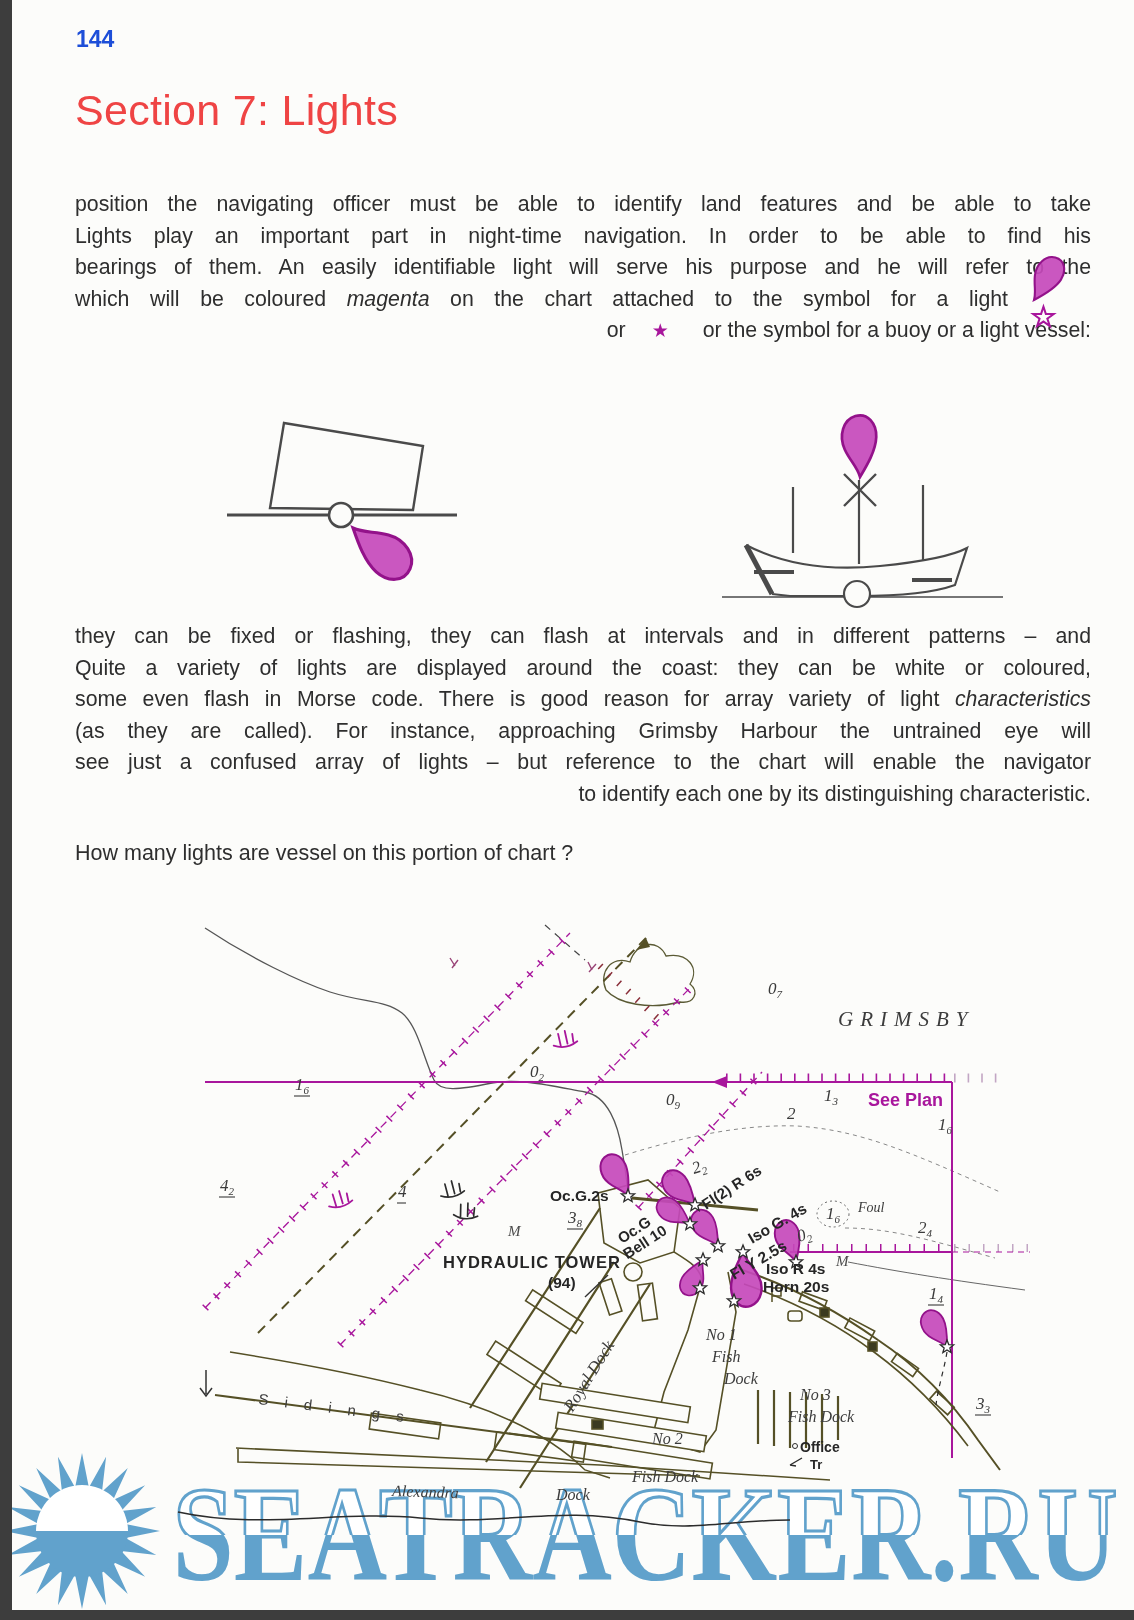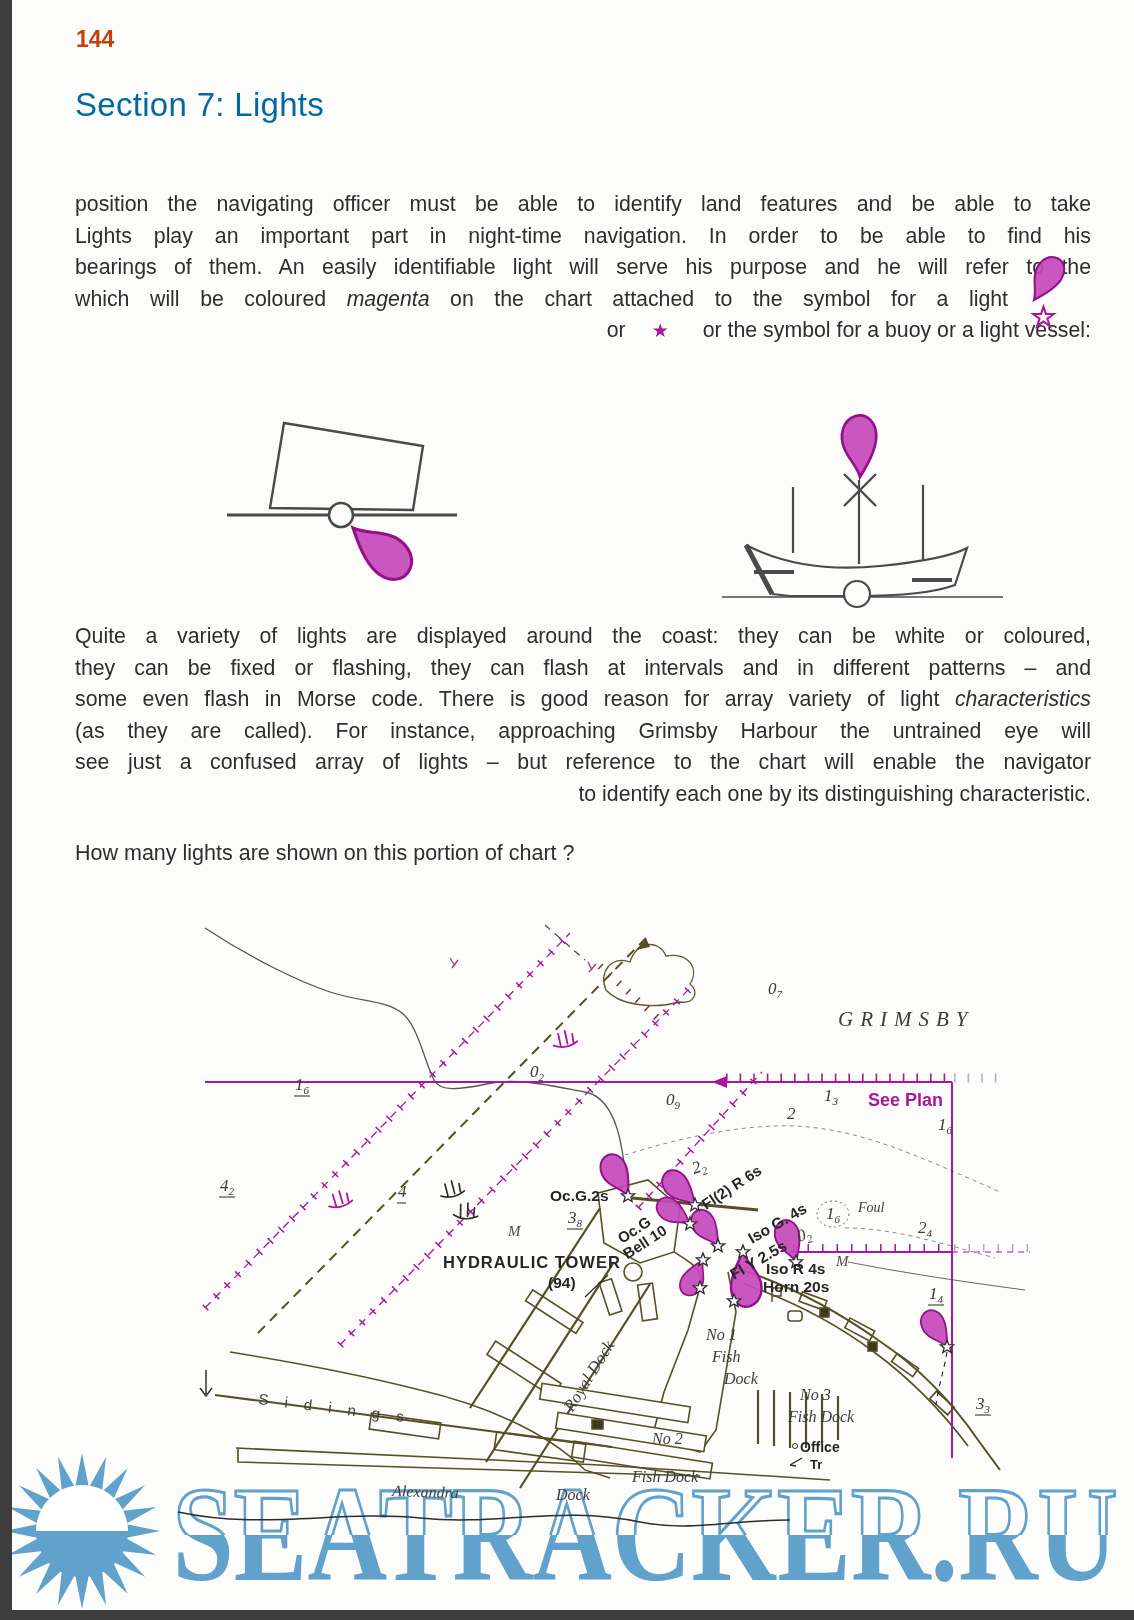--- a/index.html
+++ b/index.html
@@ -1,20 +1,20 @@
 <!DOCTYPE html>
 <html><head>
 <meta charset="utf-8">
 <style>
   html,body{margin:0;padding:0;background:#888;}
   #page{position:relative;width:1134px;height:1620px;background:#fcfcfa;overflow:hidden;
         font-family:"Liberation Sans",sans-serif;color:#2e2e2e;}
   .abs{position:absolute;}
-  #page-num{left:76px;top:26px;font-size:23px;font-weight:bold;color:#c2410c;}
-  #heading{left:75px;top:86px;font-size:33px;font-weight:400;color:#0369a1;letter-spacing:.3px;}
+  #page-num{left:76px;top:26px;font-size:23px;font-weight:bold;color:#1d4ed8;}
+  #heading{left:75px;top:86px;font-size:43px;font-weight:400;color:#ef4444;letter-spacing:.3px;}
   .para{left:75px;width:1016px;font-size:21.3px;line-height:31.5px;color:#2e2e2e;}
   #para1{top:189px;} #para2{top:621px;}
   .jl{text-align:justify;text-align-last:justify;white-space:nowrap;}
   .nl{text-align:right;text-align-last:auto;}
   .em{font-style:italic;}
   #question{left:75px;top:841px;font-size:21.5px;color:#2e2e2e;}
   .fstar{color:#a8169c;font-size:19px;margin:0 34px 0 26px;}
   #inline-openstar{left:1030px;top:302px;font-size:30px;color:#a8169c;-webkit-text-stroke:1.2px #a8169c;line-height:30px;}
   .flarefill{fill:#c649bb;stroke:#93128a;stroke-width:2px;fill-opacity:.92;}
   .ink{stroke:#4a4a4a;fill:none;}
@@ -62,29 +62,29 @@
     <path class="ink" stroke-width="2.2" d="M56 177 C 100 200 150 202 190 198 C 230 194 262 188 277 180 L265 217 C 240 226 200 228 168 228 L100 228 L82 226"></path>
     <path class="ink" stroke-width="5" d="M56 177 L82 226"></path>
     <path class="ink" stroke-width="4" d="M64 204 L104 204 M222 212 L262 212"></path>
     <path class="ink" stroke-width="2.2" d="M103 119 L103 185 M169 112 L169 196 M233 117 L233 192"></path>
     <path class="ink" stroke-width="2.4" d="M154 106 L186 138 M186 106 L154 138"></path>
     <circle cx="167" cy="226" r="13" fill="#fcfcfa" stroke="#4a4a4a" stroke-width="2.2"></circle>
     <path class="flarefill" transform="translate(170,109) rotate(2) scale(1.35)" d="M0 0 C -2 -7 -8 -12 -12 -20 C -17 -30 -14 -42 -5 -45 C 4 -48 11 -40 11 -30 C 11 -20 5 -9 0 0 Z"></path>
   </svg>
 
   <div class="abs para" id="para2">
+    <div class="jl">they can be fixed or flashing, they can flash at intervals and in different patterns – and</div>
     <div class="jl">Quite a variety of lights are displayed around the coast: they can be white or coloured,</div>
-    <div class="jl">they can be fixed or flashing, they can flash at intervals and in different patterns – and</div>
     <div class="jl"><span>some even flash in Morse code. There is good reason for array variety of light </span><span class="em">characteristics</span></div>
     <div class="jl">(as they are called). For instance, approaching Grimsby Harbour the untrained eye will</div>
     <div class="jl">see just a confused array of lights – but reference to the chart will enable the navigator</div>
     <div class="nl">to identify each one by its distinguishing characteristic.</div>
   </div>
 
-  <div class="abs" id="question">How many lights are shown on this portion of chart ?</div>
+  <div class="abs" id="question">How many lights are vessel on this portion of chart ?</div>
 
   <svg class="abs" style="left:0;top:905px" width="1134" height="715" viewBox="0 905 1134 715">
     <defs>
       <path id="flare" d="M0 0 C -2 -7 -8 -12 -12 -20 C -17 -30 -14 -42 -5 -45 C 4 -48 11 -40 11 -30 C 11 -20 5 -9 0 0 Z"></path>
       <polygon id="lightstar" points="0,-7 1.76,-2.43 6.66,-2.16 2.85,0.93 4.11,5.66 0,3 -4.11,5.66 -2.85,0.93 -6.66,-2.16 -1.76,-2.43" fill="#ffffff" stroke="#2c2c2c" stroke-width="1.3"></polygon>
       <g id="wreck" stroke-linecap="round" fill="none">
         <path d="M-12 4 Q0 10 12 3 M-6 -7 L-5 5 M1 -9 L2 4 M8 -5 L8 3"></path>
       </g>
       <clipPath id="wmTop">
           <rect x="150" y="1408" width="990" height="127"></rect>

